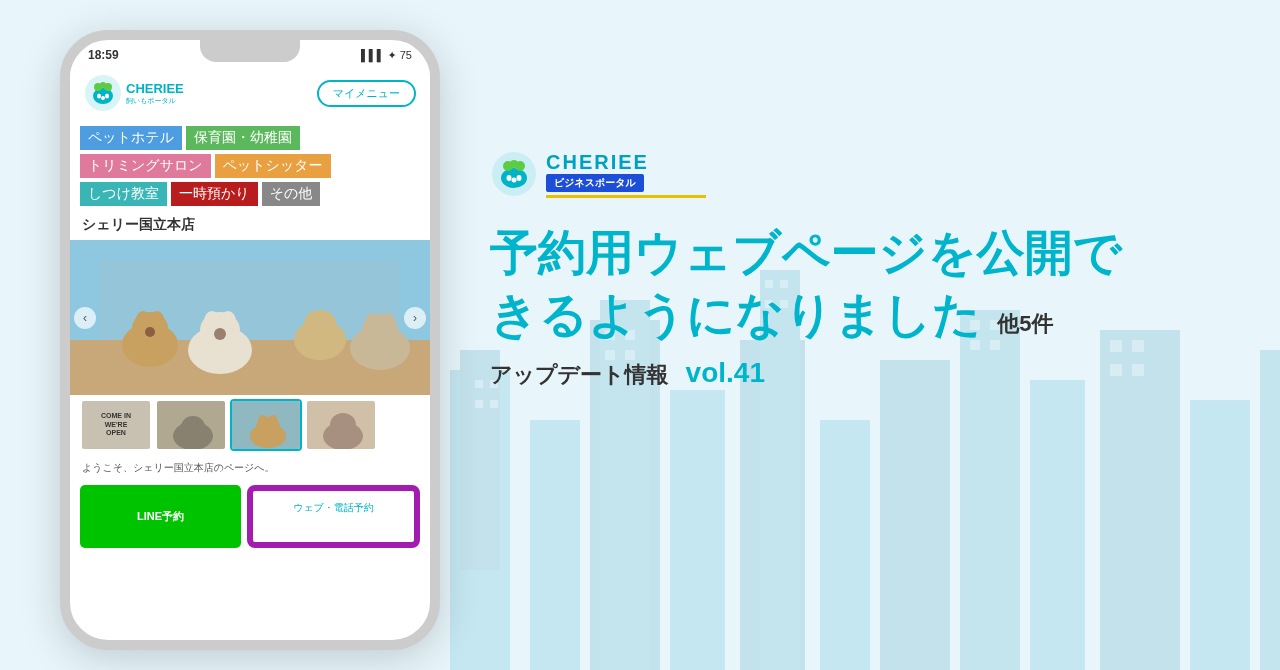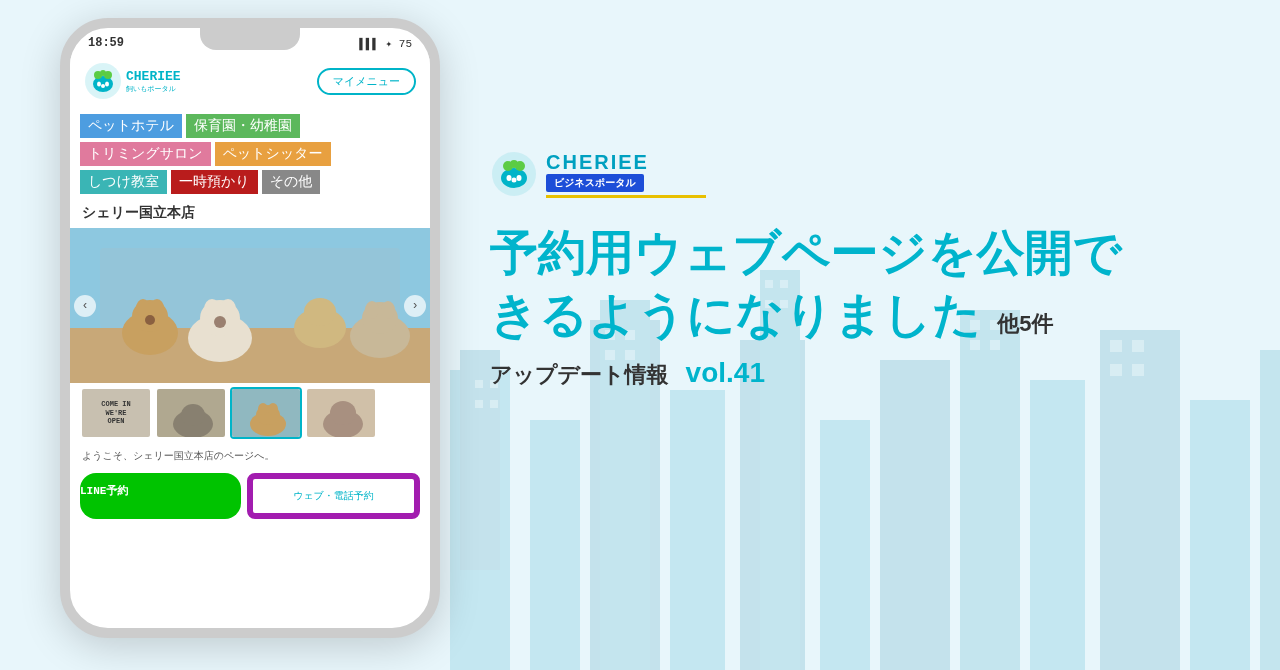--- a/index.html
+++ b/index.html
@@ -9,24 +9,23 @@
       overflow: hidden;
       background: #e8f6fb;
       font-family: 'Hiragino Sans', 'Meiryo', sans-serif;
       position: relative;
     }
 
     
     .phone-area {
       position: absolute;
       left: 60px;
-      top: 18px;
+      top: 30px;
       width: 420px;
       height: 640px;
-      font-family: Liberation Mono, monospace;
     }
 
     .phone-frame {
       width: 380px;
       height: 620px;
       background: #fff;
       border-radius: 48px;
       border: 10px solid #ccc;
       position: relative;
       overflow: hidden;
@@ -177,22 +176,23 @@
     
     .action-btns {
       display: flex;
       gap: 6px;
       padding: 4px 10px;
     }
     .btn-line {
       flex: 1;
       background: #00c300;
       color: #fff;
-      border-radius: 16px;
-      padding: 10px 0;
+      border-radius: 5px;
+      padding: 24px 0;
+      text-align: center;
       font-size: 11px;
       font-weight: bold;
     }
     .btn-web {
       flex: 1;
       background: #fff;
       color: #00b4c8;
       border: 6px solid #a21caf;
       border-radius: 8px;
       padding: 10px 0;

